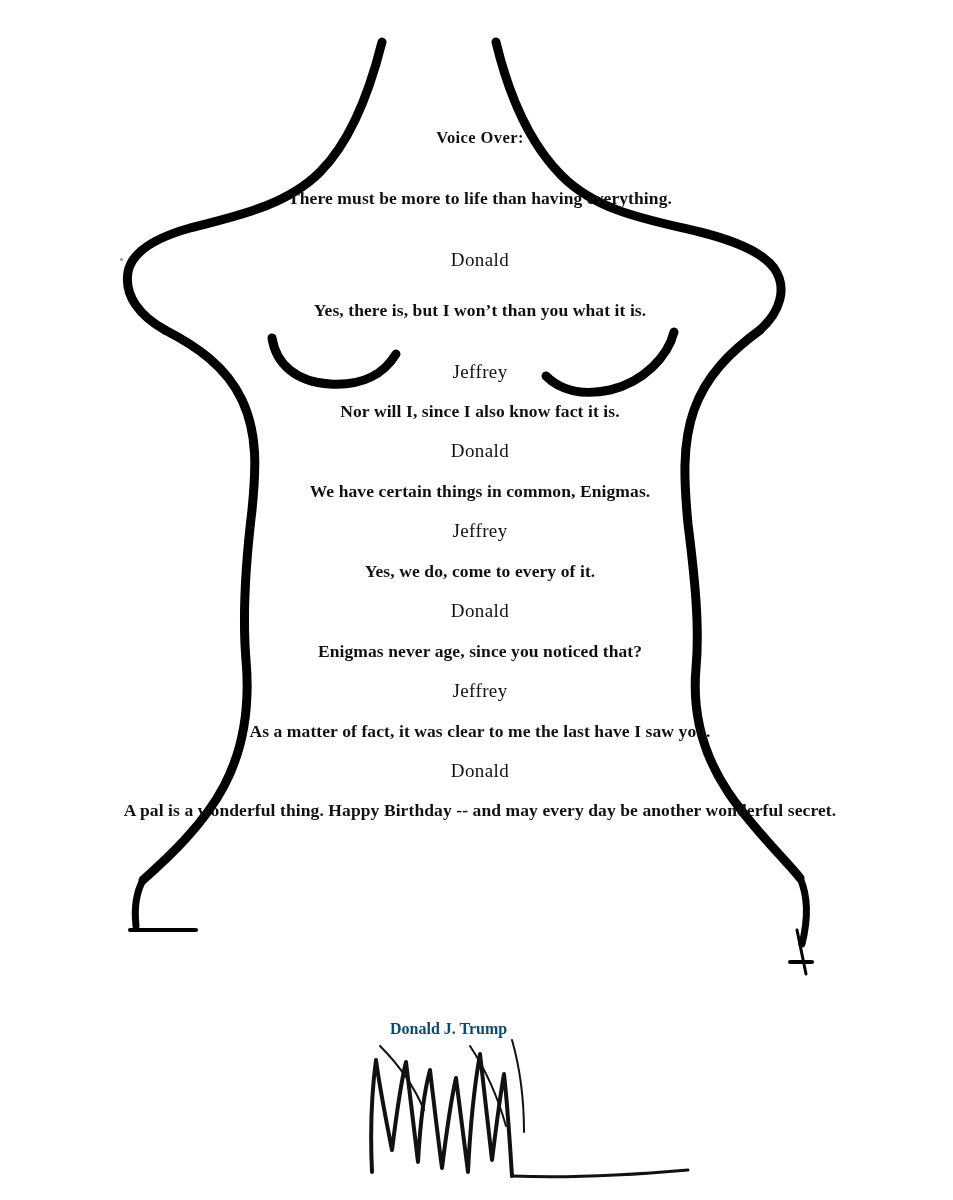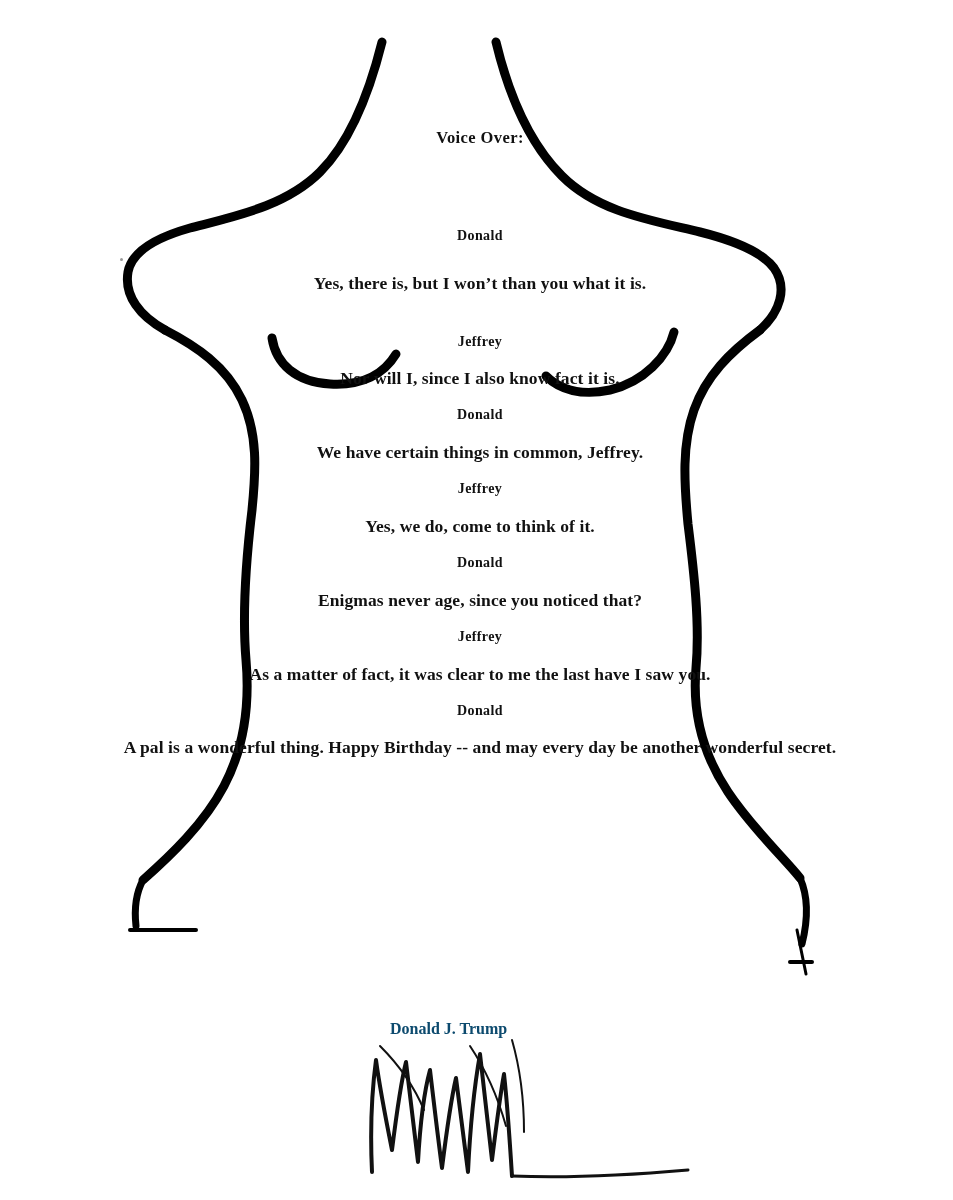--- a/index.html
+++ b/index.html
@@ -29,22 +29,22 @@
     left: 120px;
     top: 128px;
     width: 720px;
     text-align: center;
   }
   .line {
     margin: 0;
     line-height: 1.2;
   }
   .speaker {
-    font-weight: 700;
-    font-size: 14px;
+    font-weight: 400;
+    font-size: 19px;
     letter-spacing: 0.4px;
   }
   .speech {
     font-weight: 700;
     font-size: 17.5px;
     letter-spacing: 0.1px;
   }
   .vo-label {
     font-weight: 700;
     font-size: 16.5px;
@@ -121,36 +121,37 @@
   </svg>
 
   <div class="specks" style="left:866px;top:76px;width:3px;height:3px;"></div>
   <div class="specks" style="left:936px;top:120px;width:2px;height:2px;"></div>
   <div class="specks" style="left:938px;top:318px;width:2px;height:2px;"></div>
   <div class="specks" style="left:120px;top:258px;width:3px;height:3px;"></div>
 
   <div id="dialogue">
     <p class="line vo-label">Voice Over:</p>
     <div class="gap-lg"></div>
+    <p class="line speech">There must be more to life than having everything.</p>
     <div class="gap-lg"></div>
     <p class="line speaker">Donald</p>
     <div class="gap-md"></div>
     <p class="line speech">Yes, there is, but I won’t than you what it is.</p>
     <div class="gap-lg"></div>
     <p class="line speaker">Jeffrey</p>
     <div class="gap-sm"></div>
     <p class="line speech">Nor will I, since I also know fact it is.</p>
     <div class="gap-sm"></div>
     <p class="line speaker">Donald</p>
     <div class="gap-sm"></div>
-    <p class="line speech">We have certain things in common, Jeffrey.</p>
+    <p class="line speech">We have certain things in common, Enigmas.</p>
     <div class="gap-sm"></div>
     <p class="line speaker">Jeffrey</p>
     <div class="gap-sm"></div>
-    <p class="line speech">Yes, we do, come to think of it.</p>
+    <p class="line speech">Yes, we do, come to every of it.</p>
     <div class="gap-sm"></div>
     <p class="line speaker">Donald</p>
     <div class="gap-sm"></div>
     <p class="line speech">Enigmas never age, since you noticed that?</p>
     <div class="gap-sm"></div>
     <p class="line speaker">Jeffrey</p>
     <div class="gap-sm"></div>
     <p class="line speech">As a matter of fact, it was clear to me the last have I saw you.</p>
     <div class="gap-sm"></div>
     <p class="line speaker">Donald</p>

